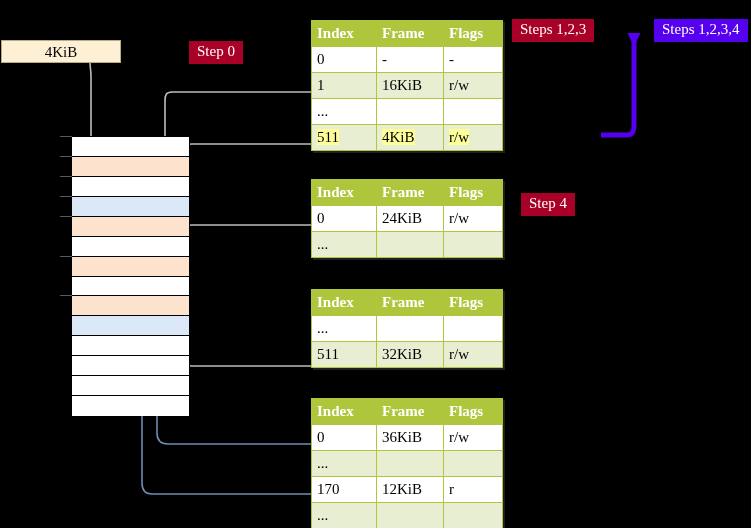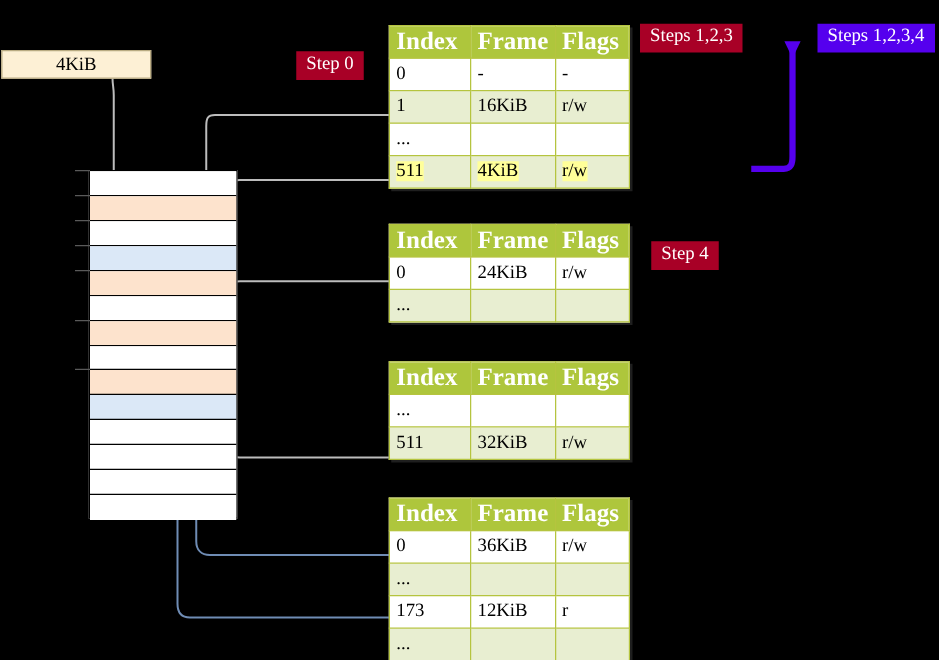--- a/index.html
+++ b/index.html
@@ -47,21 +47,21 @@
     padding:3px 5px 4px 5px;
     text-align:left;
     font-weight:normal;
     vertical-align:middle;
     height:16px;
   }
   .ptable th{
     background:#aec63c;
     color:#ffffff;
     font-weight:bold;
-    font-size:20px;
+    font-size:15px;
   }
   .ptable tr.alt td{background:#e8eed1;}
   .ptable tr.plain td{background:#ffffff;}
   .ptable td span.hl{background:#ffff99;}
   .col-i{width:54px;}
   .col-f{width:56px;margin-top:48px;}
   .col-g{width:48px;}
 
   
   #memcol{position:absolute;border:1px solid #000;background:#fff;box-sizing:border-box;}
@@ -120,21 +120,21 @@
       <path d="M311,494 L152,494 C145,494 142,490 142,483 L142,210" stroke="#6f8cb4" stroke-width="1.6" fill="none" marker-end="url(#bluehead)"></path>
     </g>
 
     <g>
       <path d="M601,135 L627,135 C633,135 634,131 634,125 L634,40" stroke="#5500ee" stroke-width="5" fill="none" stroke-linecap="butt" marker-end="url(#bluebighead)"></path>
     </g>
   </svg>
 
   <div class="memboxlabel" style="left:1px;top:40px;width:118px;height:19px;padding-top:2px;">4KiB</div>
 
-  <div class="badge badge-red" style="left:189px;top:41px;margin-left:48px;">Step 0</div>
+  <div class="badge badge-red" style="left:189px;top:41px;">Step 0</div>
 
   <div class="badge badge-red" style="left:521px;top:158px;margin-top:35px;">Step 4</div>
 
   <div class="badge badge-red" style="left:512px;top:19px;">Steps 1,2,3</div>
 
   <div class="badge badge-blue" style="left:654px;top:19px;">Steps 1,2,3,4</div>
 
   <div id="memcol" style="left:71px;top:136px;width:119px;height:279px;">
       <div class="mrow m-white" style="top: 0px; height: 20px; width: 117px;"></div>
       <div class="mrow m-orange" style="top: 20px; height: 20px; width: 117px;"></div>
@@ -241,21 +241,21 @@
         <td>0</td>
         <td>36KiB</td>
         <td>r/w</td>
       </tr>
       <tr class="alt">
         <td>...</td>
         <td></td>
         <td></td>
       </tr>
       <tr class="plain">
-        <td>173</td>
+        <td>170</td>
         <td>12KiB</td>
         <td>r</td>
       </tr>
       <tr class="alt">
         <td>...</td>
         <td></td>
         <td></td>
       </tr>
     </tbody>
   </table>

